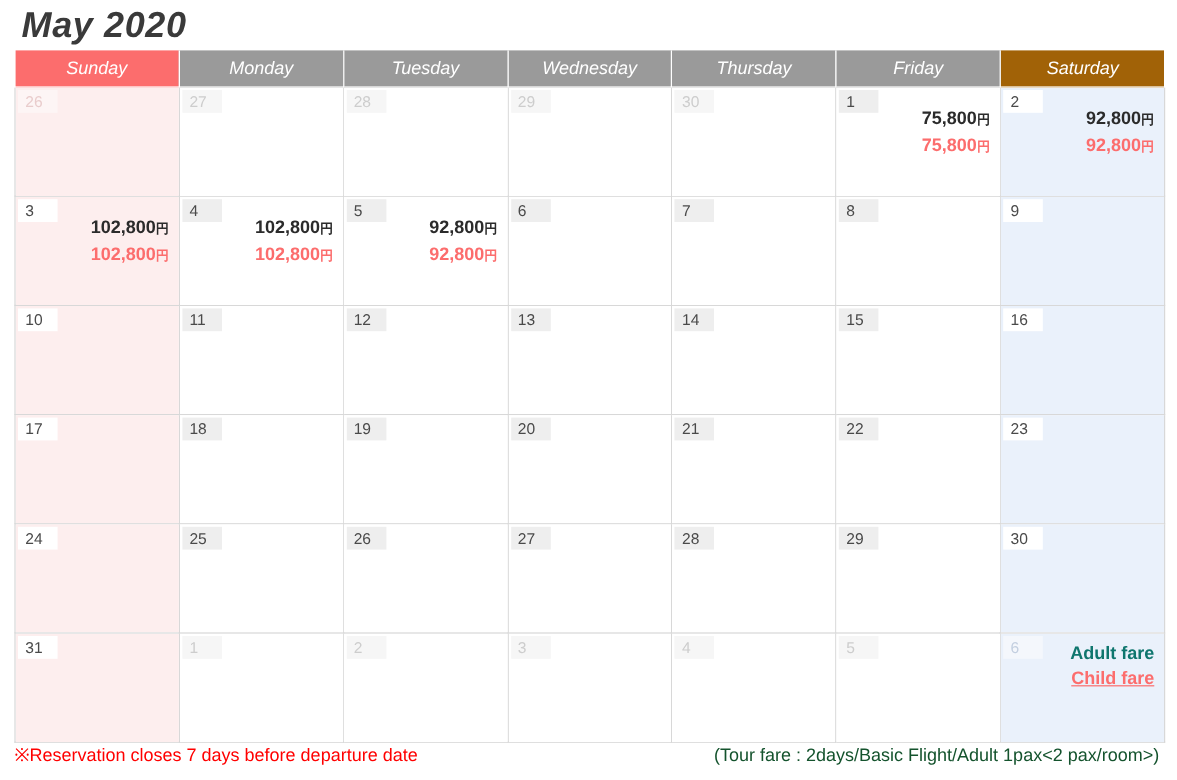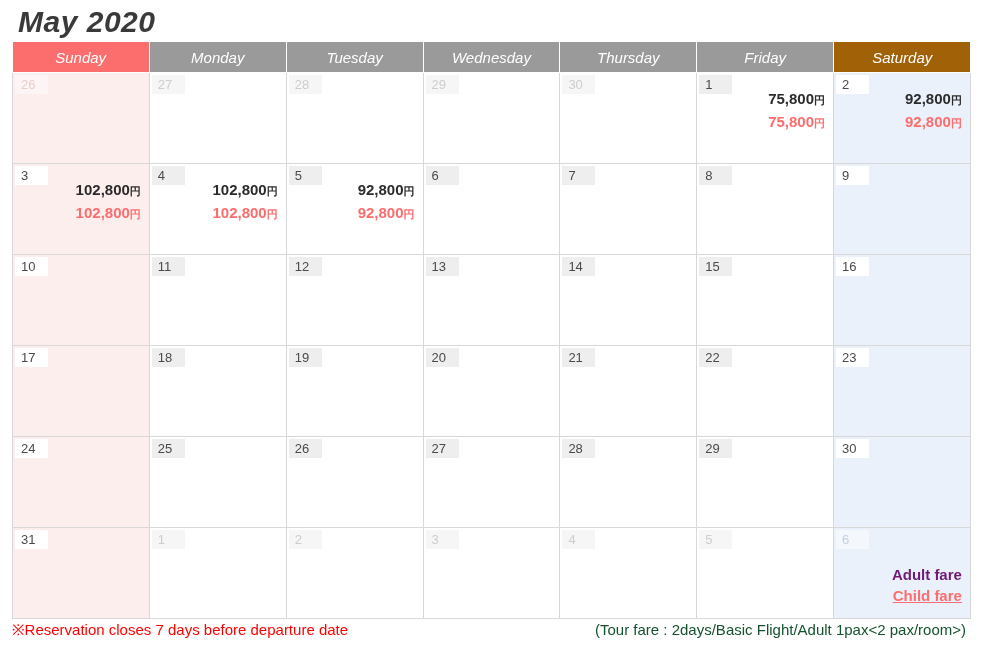--- a/index.html
+++ b/index.html
@@ -107,21 +107,21 @@
     padding: 6px 8px 0 0;
     text-align: right;
     overflow: hidden;
   }
   .legend-line {
     font-size: 15px;
     font-weight: bold;
     line-height: 21px;
     white-space: nowrap;
   }
-  .legend-line.adult { color: #701a75; margin-top: 30px; }
+  .legend-line.adult { color: #0f766e; }
   .legend-line.child { color: #fc6d6d; text-decoration: underline; }
 
   
   .footer {
     position: absolute;
     left: 12px;
     top: 618px;
     width: 958px;
     height: 24px;
   }

